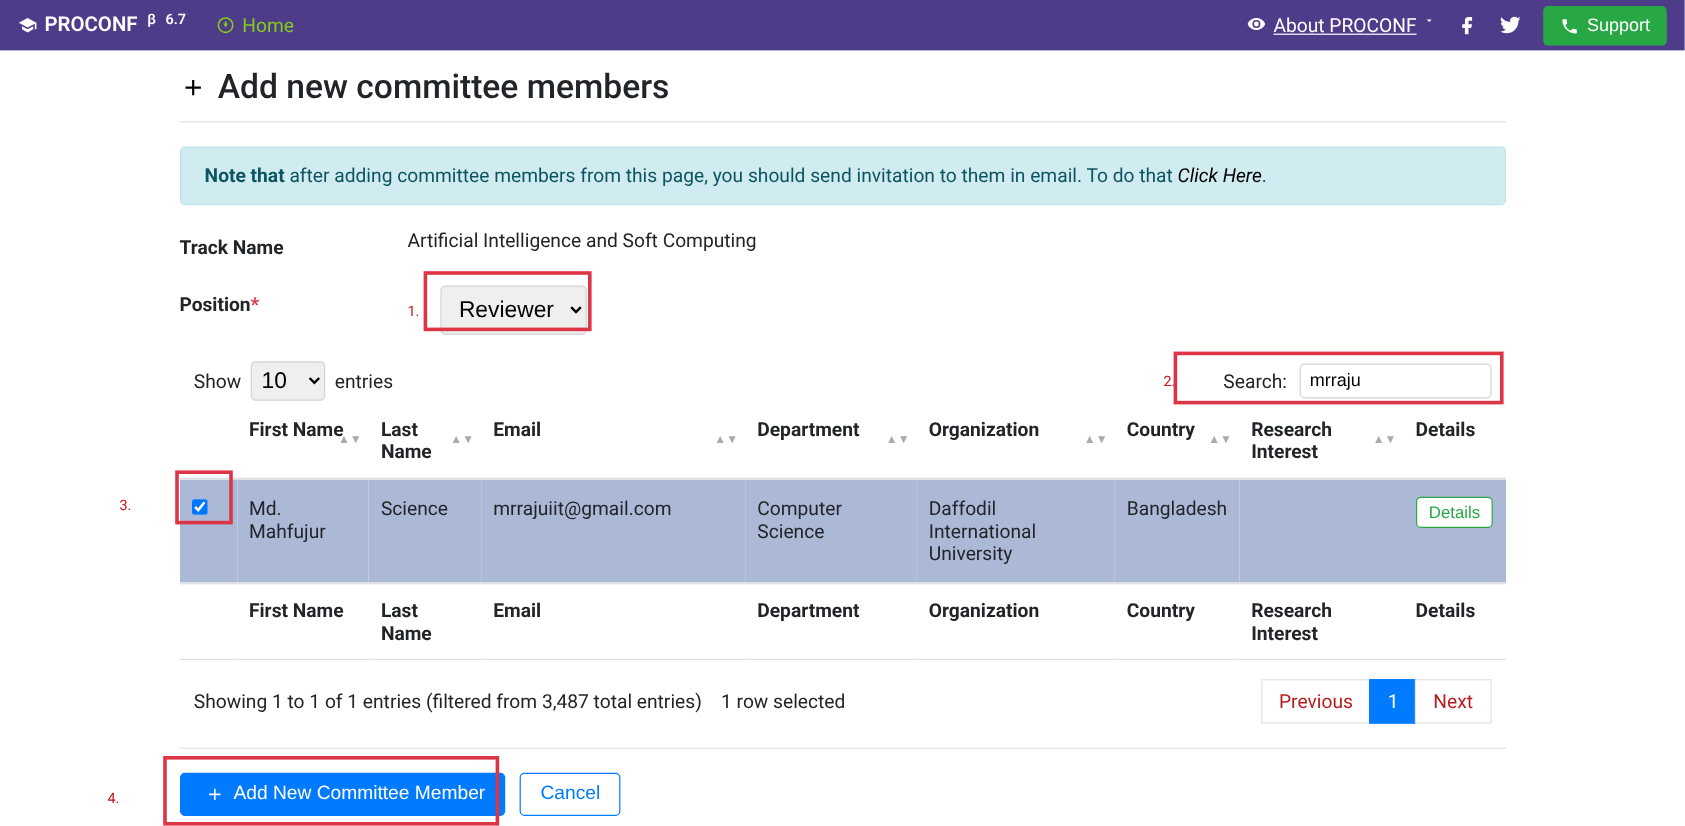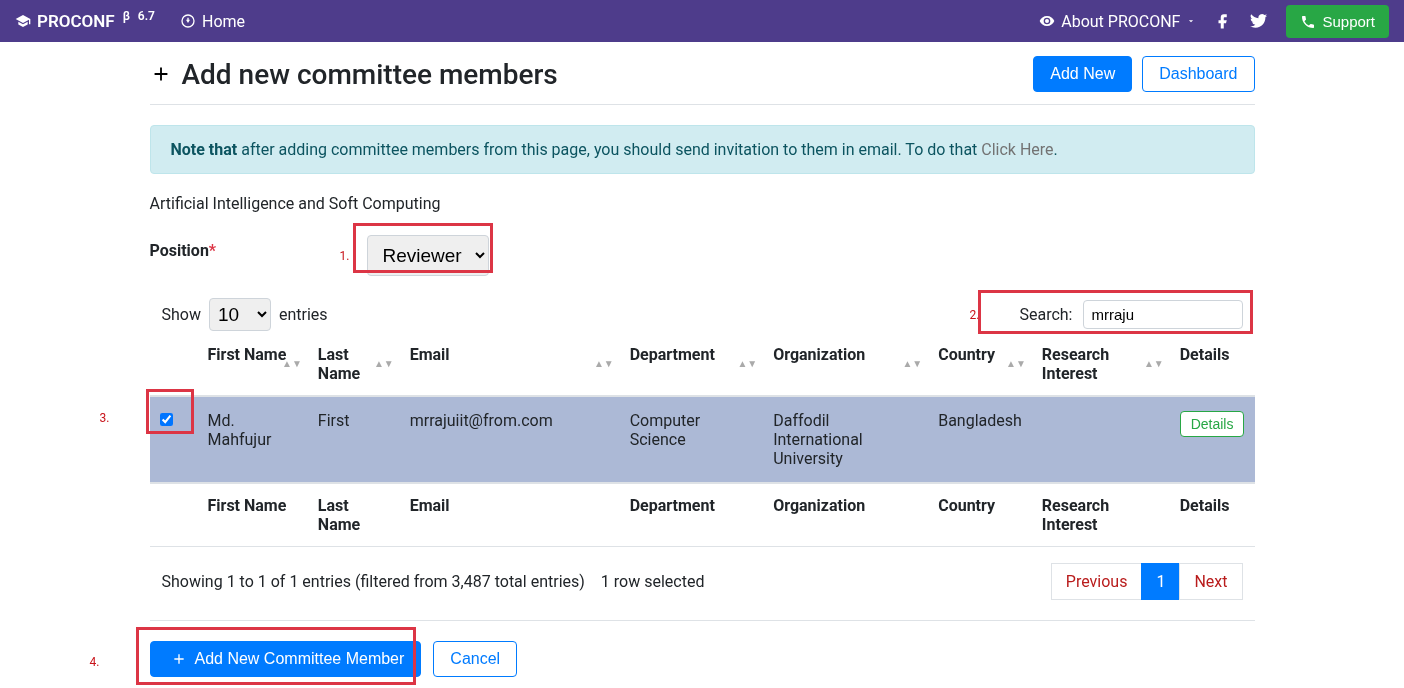--- a/index.html
+++ b/index.html
@@ -1,34 +1,34 @@
 <!DOCTYPE html>
 <html><head>
   <meta charset="utf-8">
   <style>
     * { box-sizing: border-box; margin: 0; padding: 0; }
     body { font-family: -apple-system, BlinkMacSystemFont, "Segoe UI", Roboto, "Helvetica Neue", Arial, sans-serif; font-size: 16px; color: #212529; background: #fff; }
     .navbar { background: #4e3c8b; color: #fff; display: flex; align-items: center; padding: 0 15px; height: 42px; }
     .navbar-left { display: flex; align-items: center; gap: 25px; }
     .brand { display: flex; align-items: center; gap: 6px; font-weight: 600; font-size: 17px; }
     .brand-sup { font-size: 12px; margin-left: 2px; margin-top: -10px; }
-    .nav-link { display: flex; align-items: center; gap: 6px; color: #ffffff; cursor: pointer; justify-content: space-between; }
+    .nav-link { display: flex; align-items: center; gap: 6px; color: #84cc16; cursor: pointer; justify-content: space-between; }
     .navbar-right { margin-left: auto; display: flex; align-items: center; gap: 18px; }
-    .about-link { display: flex; align-items: center; gap: 6px; cursor: pointer; }
+    .about-link { display: flex; gap: 6px; cursor: pointer; text-decoration: underline; }
     .social-icon { cursor: pointer; width: 18px; height: 18px; fill: #fff; }
     .btn-support { background: #28a745; color: #fff; border: none; padding: 8px 14px; border-radius: 4px; font-size: 15px; cursor: pointer; display: flex; align-items: flex-end; gap: 6px; }
     .container { max-width: 1105px; margin: 0 auto; padding: 14px 0; }
     .page-header { display: flex; align-items: center; justify-content: space-between; padding-bottom: 12px; border-bottom: 1px solid #dee2e6; margin-bottom: 20px; }
     .page-title { font-size: 28px; font-weight: 500; display: flex; align-items: center; gap: 10px; }
     .header-actions { display: flex; gap: 10px; }
     .btn { border-radius: 4px; padding: 8px 16px; font-size: 16px; cursor: pointer; border: 1px solid transparent; }
     .btn-primary { background: #007bff; color: #fff; border-color: #007bff; }
     .btn-outline-primary { background: #fff; color: #007bff; border-color: #007bff; }
     .alert-info { background: #d1ecf1; border: 1px solid #bee5eb; color: #0c5460; padding: 14px 20px; border-radius: 4px; margin-bottom: 20px; }
-    .alert-info a { color: #737373; cursor: pointer; }
+    .alert-info a { color: #000000; cursor: pointer; font-style: italic; }
     .form-row { display: flex; margin-bottom: 22px; }
     .form-label { width: 190px; font-weight: 700; padding-top: 6px; }
     .form-value { flex: 1; }
     .req { color: #dc3545; }
     .marker { color: #c8131a; font-size: 12px; }
     .position-wrapper { display: flex; align-items: center; gap: 18px; }
     .select-wrap { flex: 1; position: relative; }
     .position-highlight { position: absolute; left: -14px; top: -12px; width: 140px; height: 50px; border: 3px solid #dc3545; pointer-events: none; }
     select { width: 100%; padding: 8px 10px; border: 1px solid #ced4da; border-radius: 4px; font-size: 19px; appearance: auto; background: #efefef; }
     .dt-controls { display: flex; justify-content: space-between; align-items: center; margin-bottom: 2px; padding: 0 12px; }
@@ -106,31 +106,28 @@
 </div>
 
 <div class="container">
   <div class="page-header">
     <div class="page-title">
       <svg class="plus-icon" viewBox="0 0 24 24">
           <path d="M19 13h-6v6h-2v-6H5v-2h6V5h2v6h6v2z"></path>
         </svg>
       <span>Add new committee members</span>
     </div>
-    <div class="header-actions">
-      <button class="btn btn-primary">Add New</button>
-      <button class="btn btn-outline-primary">Dashboard</button>
-    </div>
   </div>
 
   <div class="alert-info">
     <strong>Note that</strong><span> after adding committee members from this page, you should send invitation to them in email. To do that </span><a>Click Here</a>.
   </div>
 
   <div class="form-row">
+    <div class="form-label">Track Name</div>
     <div class="form-value">Artificial Intelligence and Soft Computing</div>
   </div>
 
   <div class="form-row">
     <div class="form-label"><span>Position</span><span class="req">*</span></div>
     <div class="position-wrapper">
       <span class="marker">1.</span>
       <div class="select-wrap">
         <div class="position-highlight"></div>
         <select>
@@ -169,22 +166,22 @@
       </tr>
     </thead>
     <tbody>
       <tr class="selected">
         <td class="checkbox-cell" style="position:relative">
           <span class="marker marker-outside">3.</span>
           <div class="checkbox-highlight"></div>
           <input type="checkbox" checked="" style="">
         </td>
         <td>Md. Mahfujur</td>
-        <td>First</td>
-        <td>mrrajuiit@from.com</td>
+        <td>Science</td>
+        <td>mrrajuiit@gmail.com</td>
         <td>Computer Science</td>
         <td>Daffodil International University</td>
         <td>Bangladesh</td>
         <td></td>
         <td><button class="btn-details">Details</button></td>
       </tr>
     </tbody>
     <tfoot>
       <tr>
         <th></th>

